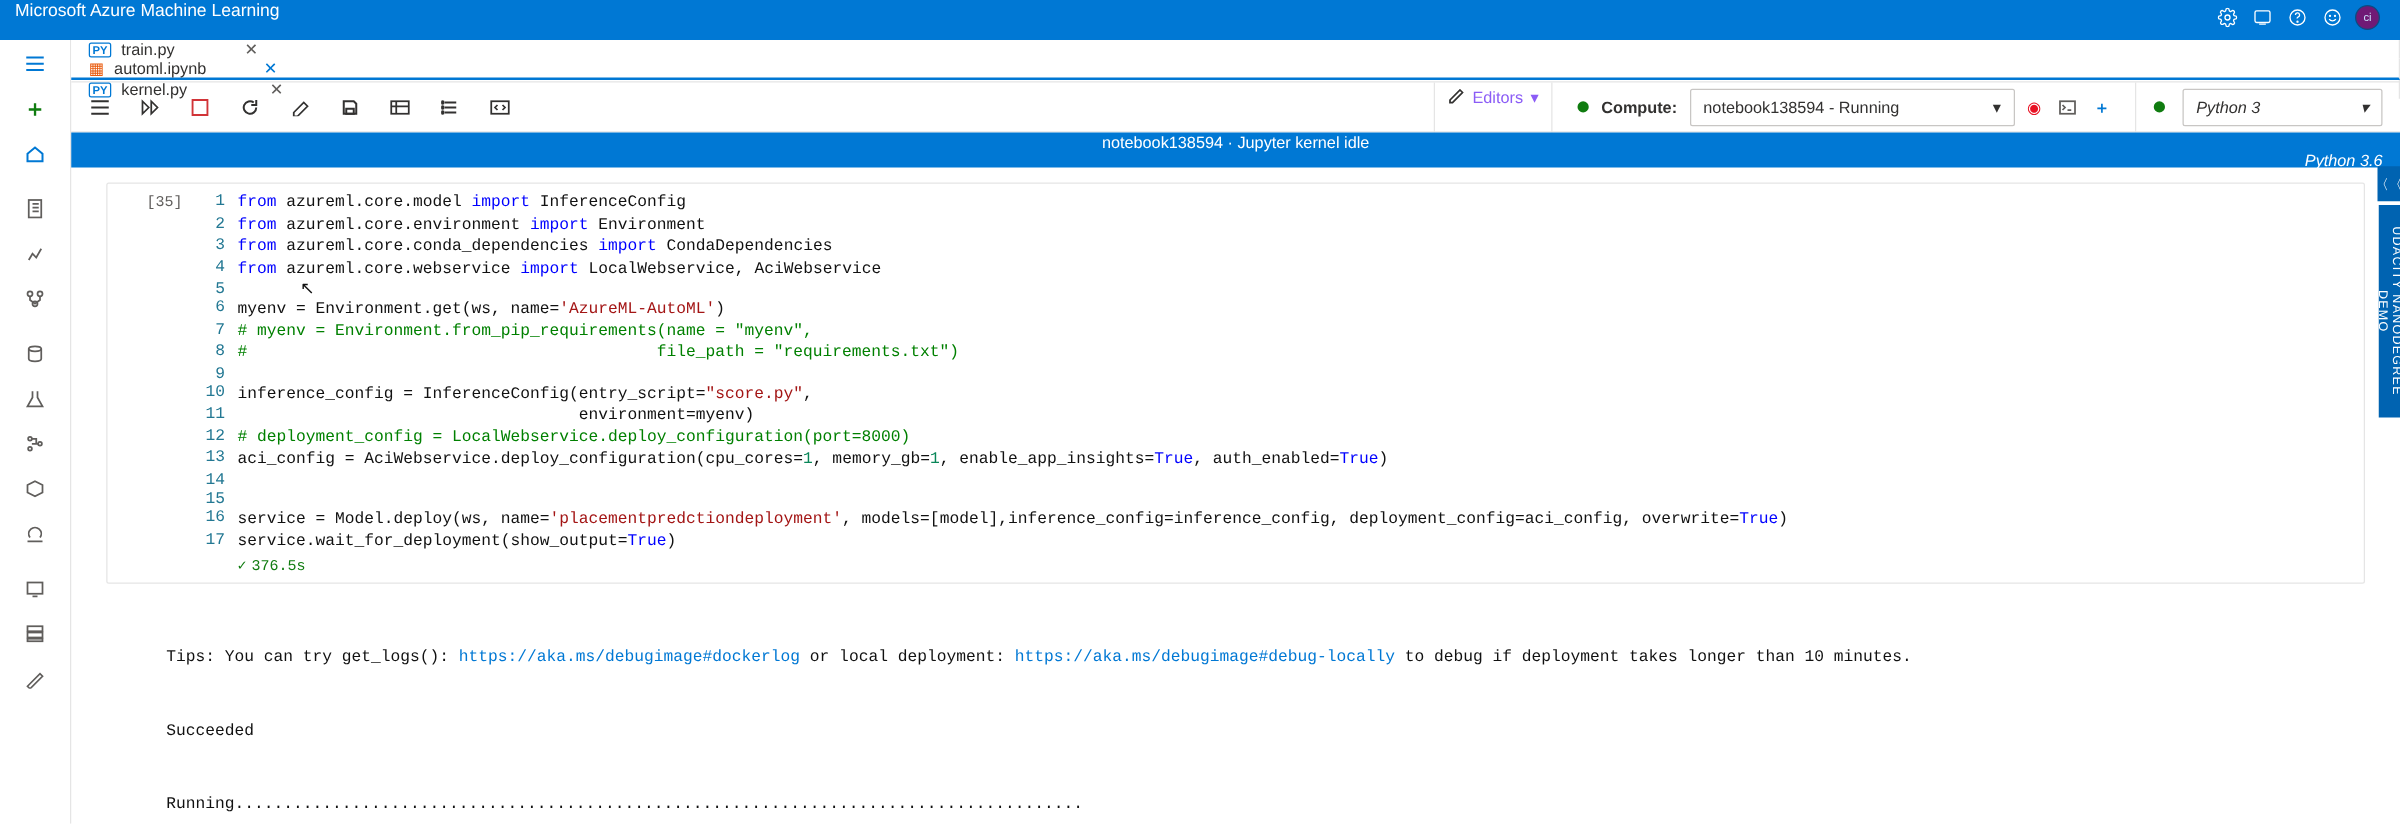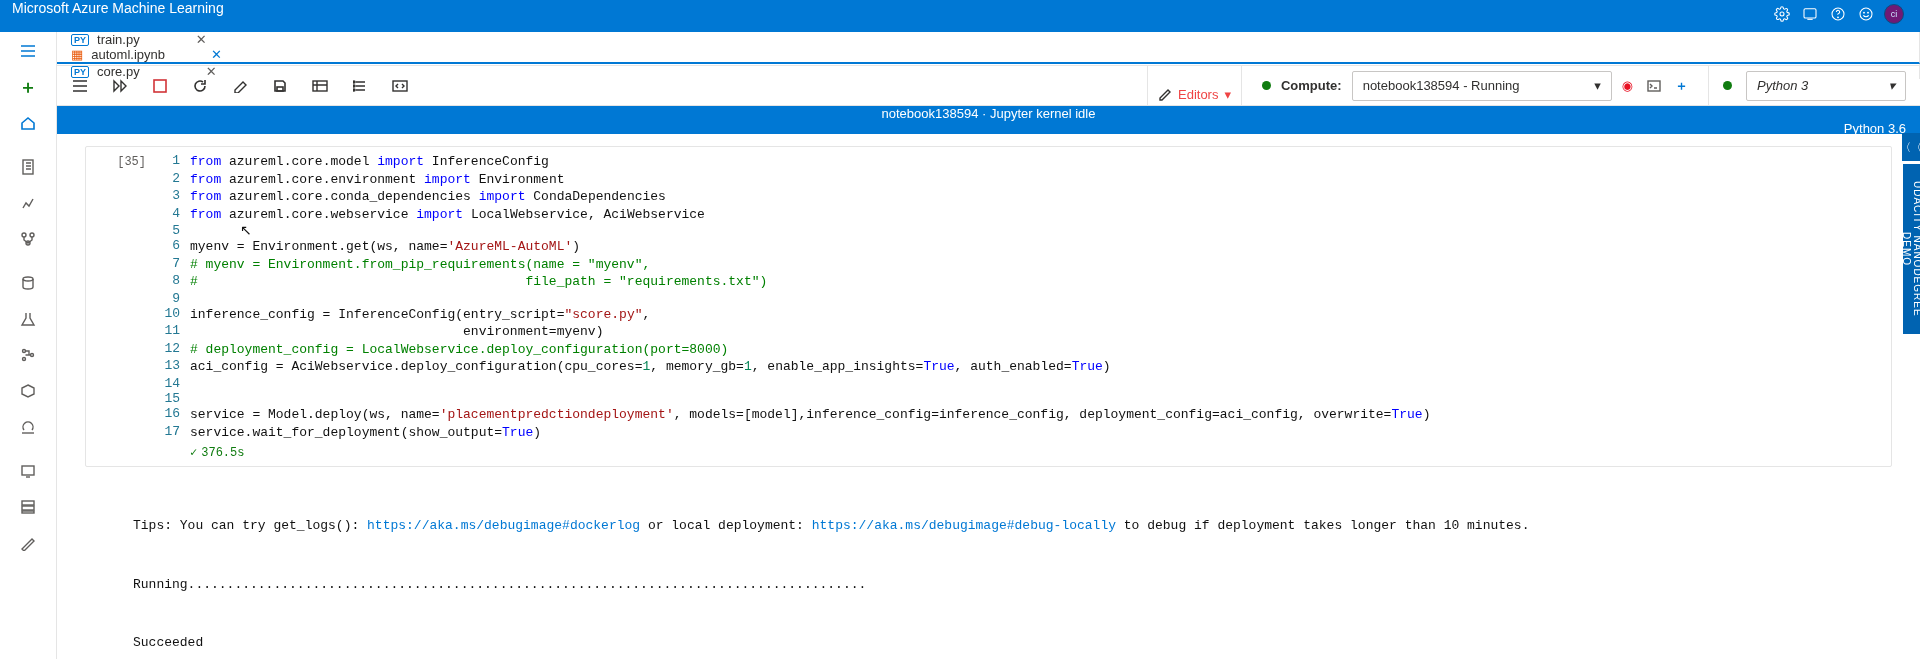--- a/index.html
+++ b/index.html
@@ -61,40 +61,40 @@
   .tab .nb-icon { color: #e95a0c; font-size: 13px; }
   .tab .close { color: #605e5c; font-size: 13px; }
   .tab.active .close { color: #0078d4; }
   .toolbar-row {
     height: 40px; display: flex; align-items: center; padding: 0 14px;
     border-bottom: 1px solid #e5e5e5; gap: 22px;
   }
   .toolbar-left { display:flex; gap:22px; align-items:center; }
   .toolbar-right { margin-left:auto; display:flex; align-items:center; gap:12px; }
   .tbtn { width: 18px; height:18px; display:flex; align-items:center; justify-content:center; cursor:pointer; color:#323130; }
-  .editors-dd { display:flex; align-items:flex-end; gap:6px; padding:4px 10px; border-left:1px solid #e5e5e5; border-right:1px solid #e5e5e5; height:40px; color:#ef4444; cursor:pointer; }
+  .editors-dd { display:flex; align-items:flex-start; gap:6px; padding:4px 10px; border-left:1px solid #e5e5e5; border-right:1px solid #e5e5e5; height:40px; color:#8b5cf6; cursor:pointer; }
   .compute-block { display:flex; align-items:center; gap:10px; padding:0 8px; }
   .status-dot { width:9px; height:9px; border-radius:50%; background:#107c10; display:inline-block; }
   .compute-label { font-weight:600; }
   .compute-select {
     border:1px solid #c8c6c4; border-radius:2px; height:30px; width:260px;
     display:flex; align-items:center; padding:0 10px; justify-content:space-between; cursor:pointer;
   }
   .small-icons { display:flex; align-items:center; gap:14px; color:#605e5c; }
   .small-icons .rec { color:#e81123; }
   .kernel-select {
     border:1px solid #c8c6c4; border-radius:2px; height:30px; width:160px;
     display:flex; align-items:center; padding:0 10px; justify-content:space-between; cursor:pointer; margin-left:6px;
   }
   .kernel-wrap { display:flex; align-items:center; gap:8px; border-left:1px solid #e5e5e5; height:40px; padding-left:14px;font-style:italic;}
   .status-bar {
     height: 28px; background:#0078d4; color:#fff; display:flex; align-items:center;
     padding:0 14px; font-size:13px;flex-direction:column;
   }
-  .status-bar .right { margin-left:auto; }
+  .status-bar .right { margin-left:auto;font-style:italic; }
   .status-collapse {
     position:absolute; right:0; top:101px; width:18px; height:28px; background:#0063b1;
     display:flex; align-items:center; justify-content:center; color:#fff; font-size:11px; cursor:pointer;
   }
   .side-tab {
     position:absolute; right:0; top:132px; width:17px; background:#0063b1;
     color:#fff; writing-mode:vertical-rl; text-orientation:mixed;
     font-size:10px; letter-spacing:1px; padding:6px 0; text-align:center; cursor:pointer;
     height:170px; display:flex; align-items:center; justify-content:center;
   }
@@ -246,21 +246,21 @@
         <span class="close">✕</span>
       </div>
       <div class="tab active">
         <span class="nb-icon">▦</span>
         <span>automl.ipynb</span>
         <span style="width:30px"></span>
         <span class="close">✕</span>
       </div>
       <div class="tab">
         <span class="pill">PY</span>
-        <span>core.py</span>
+        <span>kernel.py</span>
         <span style="width:50px"></span>
         <span class="close">✕</span>
       </div>
     </div>
 
     <div class="toolbar-row">
       <div class="toolbar-left">
         <span class="tbtn">
             <svg width="16" height="14" stroke="#323130" stroke-width="1.6">
               <path d="M1 2h14M1 7h14M1 12h14"></path>
@@ -436,21 +436,21 @@
               </div>
           </div>
         </div>
         <div class="timing">
           <span style="color:#107c10;">✓</span>
           <span>376.5s</span>
         </div>
       </div>
       <div class="output">
         <div><span>Tips: You can try get_logs(): </span><span class="url">https://aka.ms/debugimage#dockerlog</span><span> or local deployment: </span><span class="url">https://aka.ms/debugimage#debug-locally</span><span> to debug if deployment takes longer than 10 minutes.</span></div>
+        <div>Succeeded</div>
         <div>Running.......................................................................................</div>
-        <div>Succeeded</div>
         
       </div>
     </div>
 
     <span class="cursor-arrow">↖</span>
   </div>
 </div>
 
 </body></html>

